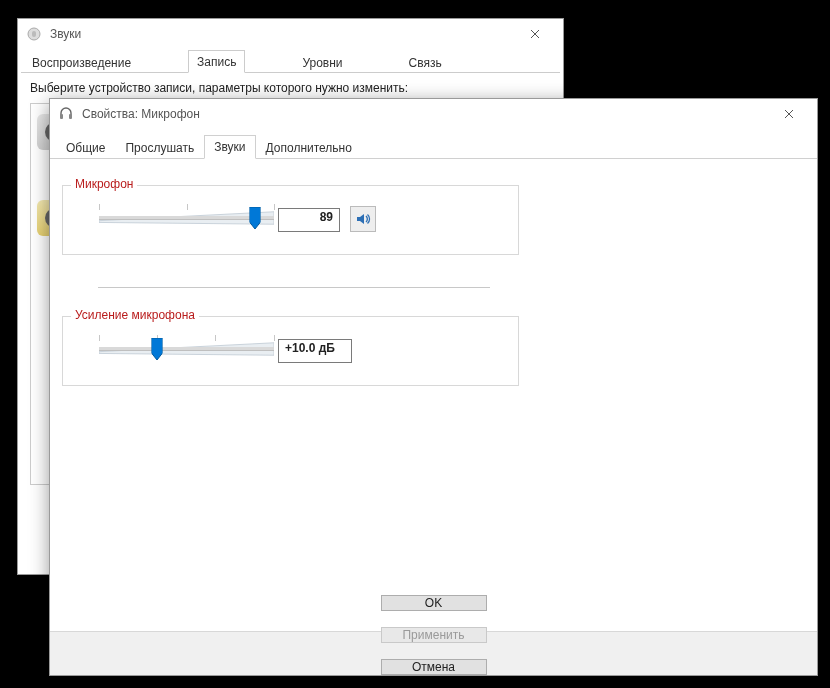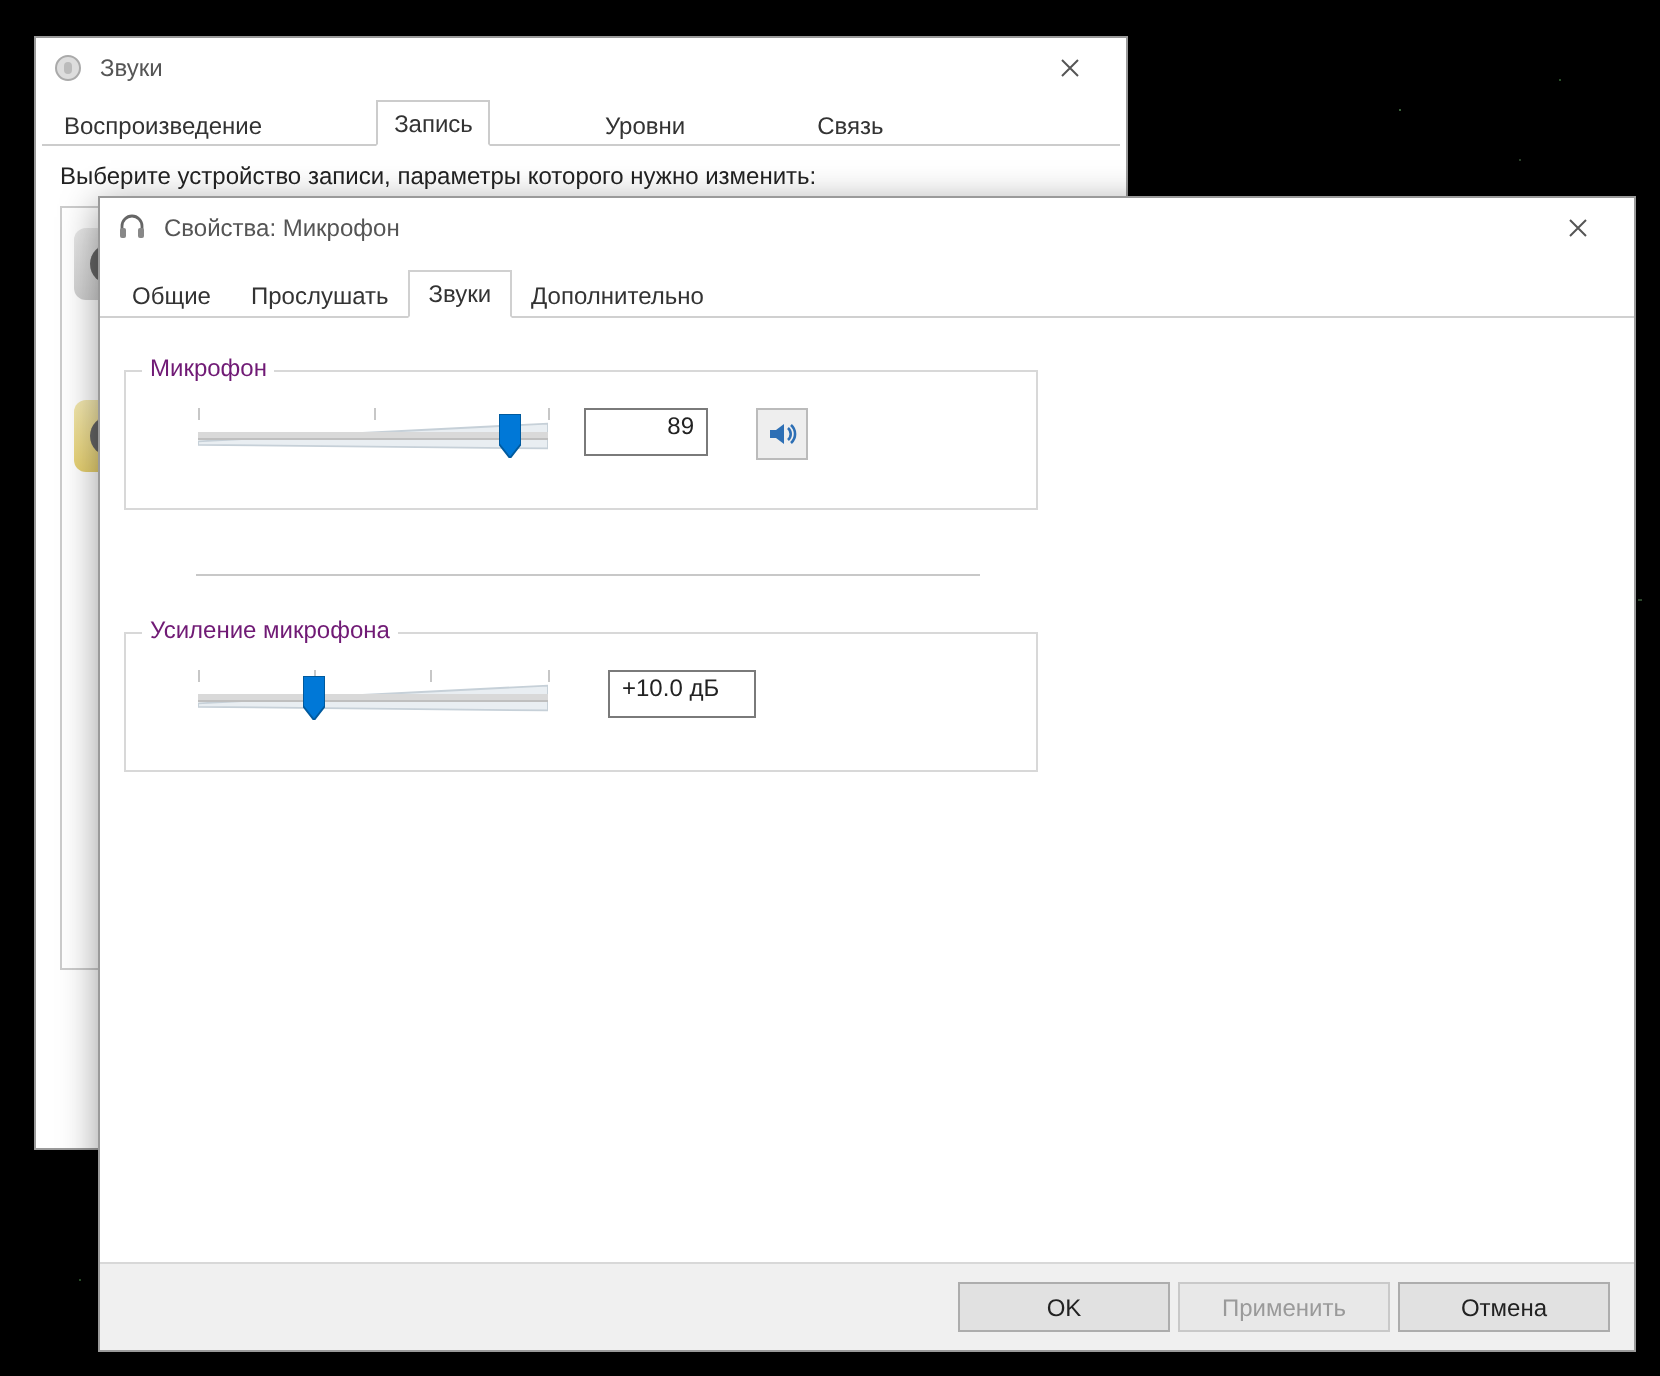--- a/index.html
+++ b/index.html
@@ -168,27 +168,28 @@
     margin: 0 0 0 0;
     padding: 18px 16px 22px 36px;
     width: 403px;
   }
   .groupbox > .legend {
     position: absolute;
     top: -9px;
     left: 8px;
     background: #fff;
     padding: 0 4px;
-    color: #701a75;
+    color: #b91c1c;
   }
 
   .slider-row {
     display: flex;
-    align-items: flex-start;
-    gap: 18px;
+    align-items: flex-end;
+    gap: 4px;
+    font-weight: bold;
   }
 
   
   .hslider {
     position: relative;
     width: 175px;
     height: 28px;
   }
   .hslider .track {
     position: absolute;
@@ -261,23 +262,24 @@
   
   .dlg-buttons {
     position: absolute;
     left: 0; right: 0; bottom: 0;
     height: 44px;
     background: #f0f0f0;
     border-top: 1px solid #d8d8d8;
     display: flex;
     align-items: center;
     justify-content: flex-end;
-    gap: 4px;
+    gap: 16px;
     padding: 0 12px;
     box-sizing: border-box;
+    flex-direction: column;
   }
   .btn {
     min-width: 84px;
     height: 23px;
     border: 1px solid #adadad;
     background: #e1e1e1;
     color: #222;
     font-size: 12px;
     padding: 0 10px;
     display: inline-flex;
@@ -411,21 +413,21 @@
               <polygon points="0,12 180,2 180,16 0,14" fill="#e9eef2" stroke="#c6d0d8"></polygon>
             </svg>
           </div>
           <div class="track"></div>
           <div class="thumb" id="boost-thumb" style="left: 33%;">
             <svg viewBox="0 0 11 22">
               <polygon points="0,0 11,0 11,15 5.5,22 0,15" fill="#0078d7" stroke="#005a9e"></polygon>
             </svg>
           </div>
         </div>
-        <div class="value-box" style="width:60px; text-align:left; padding-left:6px; padding-right:6px;margin-left:12px;">+10.0 дБ</div>
+        <div class="value-box" style="width:60px; text-align:left; padding-left:6px; padding-right:6px;">+10.0 дБ</div>
       </div>
     </div>
 
   </div>
 
   <div class="dlg-buttons">
     <div class="btn">OK</div>
     <div class="btn disabled">Применить</div>
     <div class="btn">Отмена</div>
   </div>

